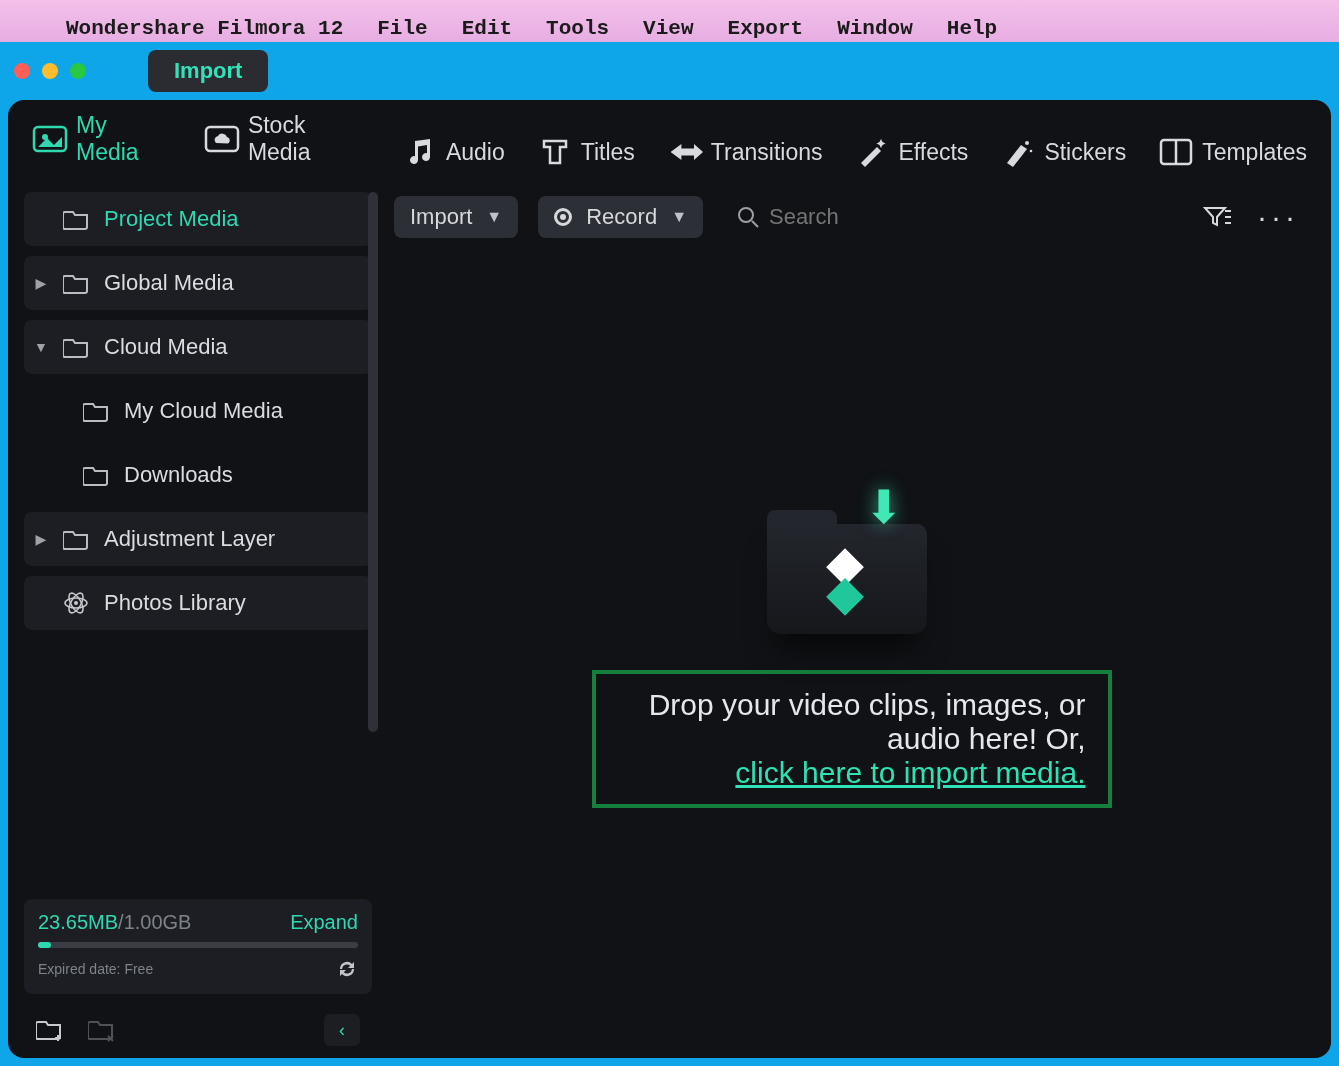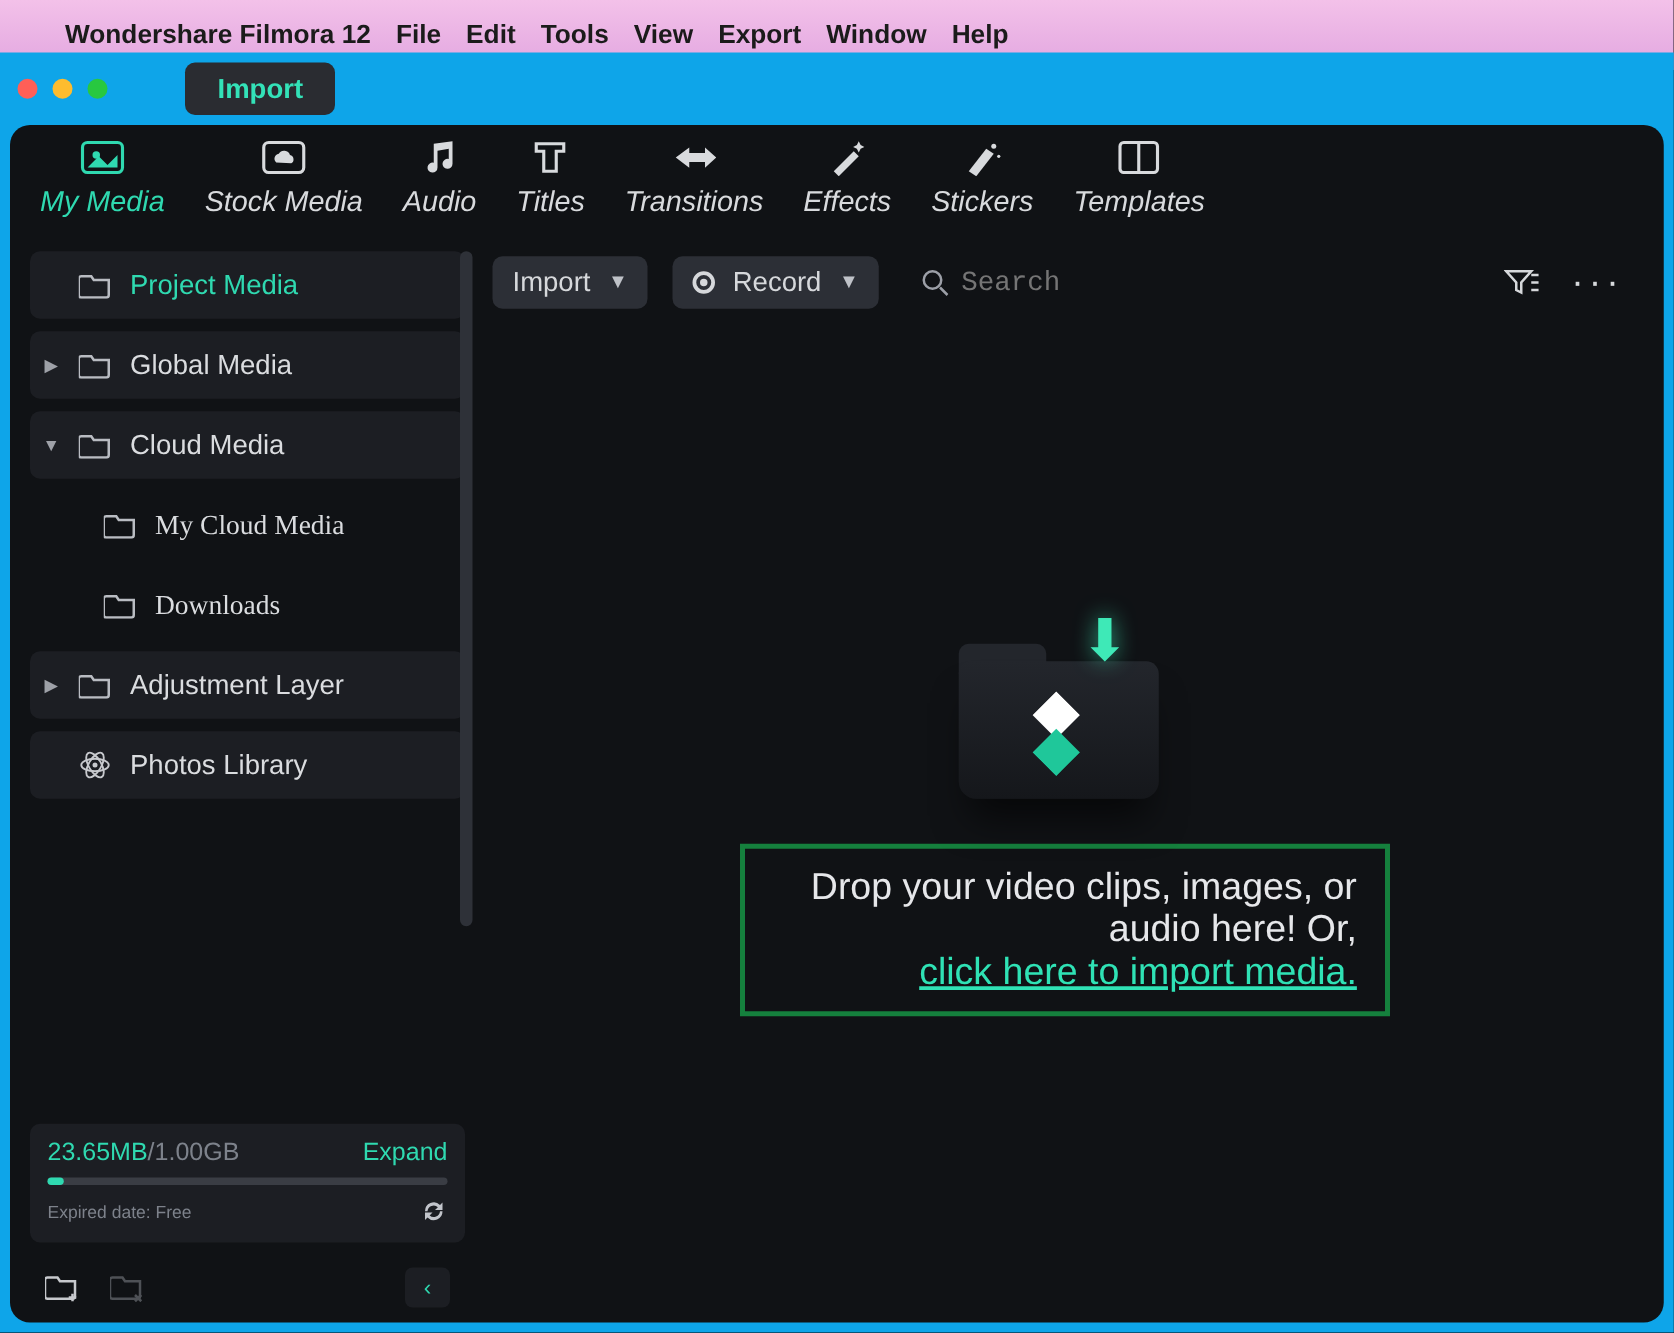--- a/index.html
+++ b/index.html
@@ -4,24 +4,25 @@
 <style>
   * { box-sizing: border-box; margin: 0; padding: 0; }
   html, body { width: 1339px; height: 1066px; font-family: -apple-system, "Helvetica Neue", Arial, sans-serif; background: #000; overflow: hidden; }
   
   .mac-menubar {
     height: 56px;
     background: linear-gradient(180deg, #f3c1e9 0%, #e2a6e0 100%);
     display: flex;
     align-items: center;
     padding: 0 22px;
-    gap: 20px;
+    gap: 34px;
     font-size: 21px;
     color: #1b1b1b;
     font-weight: 600;
+    font-family: Liberation Mono, monospace;
   }
   .mac-menubar .apple { font-size: 22px; margin-right: 10px; }
   .mac-menubar .app-name { font-weight: 700; }
   .mac-menubar .menu-item { cursor: default; }
   
   .window {
     position: absolute;
     top: 42px;
     left: 0;
     right: 0;
@@ -61,27 +62,26 @@
   }
   
   .primary-tabs {
     display: flex;
     align-items: flex-end;
     gap: 32px;
     padding: 12px 24px 18px 24px;
   }
   .ptab {
     display: flex;
-    flex-direction: column;
+    flex-direction: row;
     align-items: center;
     color: #d8dadd;
     font-size: 23px;
     cursor: default;
     gap: 8px;
-    font-style: italic;
   }
   .ptab.active { color: #2fd9b0; }
   .ptab .picon { width: 36px; height: 28px; display:flex; align-items:center; justify-content:center; }
   
   .workspace { flex:1; display:flex; min-height:0; }
   .sidebar {
     width: 372px;
     padding: 8px 8px 8px 16px;
     display:flex;
     flex-direction:column;
@@ -102,21 +102,21 @@
     border-radius: 8px;
     display:flex;
     align-items:center;
     gap: 14px;
     padding: 14px 14px;
     color: #dadcdf;
     font-size: 22px;
     cursor: default;
   }
   .side-item.active { color:#2fd9b0;align-items:center; }
-  .side-item.sub { background: transparent; padding-left: 58px; font-family: Liberation Serif, serif; }
+  .side-item.sub { background: transparent; padding-left: 58px; }
   .side-item .disclose { width:14px; text-align:center; color:#9ea1a8; font-size:14px; margin-left:-4px; }
   .side-item .folder-icon { width:28px; display:flex; justify-content:center; color:#b9bcc2; }
   .storage-card {
     margin-top:auto;
     background: #1c1e23;
     border-radius: 8px;
     padding: 12px 14px 14px 14px;
     color:#c2c5cb;
     font-size: 20px;
   }
@@ -453,21 +453,21 @@
             <span>Record</span>
             <span class="chev">▼</span>
           </div>
           <div class="search-wrap">
             <span>
               <svg width="22" height="22" viewBox="0 0 22 22">
                   <circle cx="9" cy="9" r="7" fill="none" stroke="#9c9fa7" stroke-width="2"></circle>
                   <line x1="15" y1="15" x2="21" y2="21" stroke="#9c9fa7" stroke-width="2"></line>
                 </svg>
             </span>
-            <input type="text" style="background: transparent; border: none; outline: none; color: rgb(216, 218, 221); font-size: 22px; width: 220px; font-family: Liberation Mono, monospace;" placeholder="Search">
+            <input type="text" style="background: transparent; border: none; outline: none; color: rgb(216, 218, 221); font-size: 22px; width: 220px;" placeholder="Search">
           </div>
           <div class="spacer"></div>
           <span class="icon-btn">
             <svg width="28" height="24" viewBox="0 0 28 24">
                 <path d="M2 3h20l-8 9v8l-4-2v-6z" fill="none" stroke="#d6d8db" stroke-width="2"></path>
                 <line x1="22" y1="6" x2="28" y2="6" stroke="#d6d8db" stroke-width="2"></line>
                 <line x1="22" y1="12" x2="28" y2="12" stroke="#d6d8db" stroke-width="2"></line>
                 <line x1="22" y1="18" x2="28" y2="18" stroke="#d6d8db" stroke-width="2"></line>
               </svg>
           </span>

